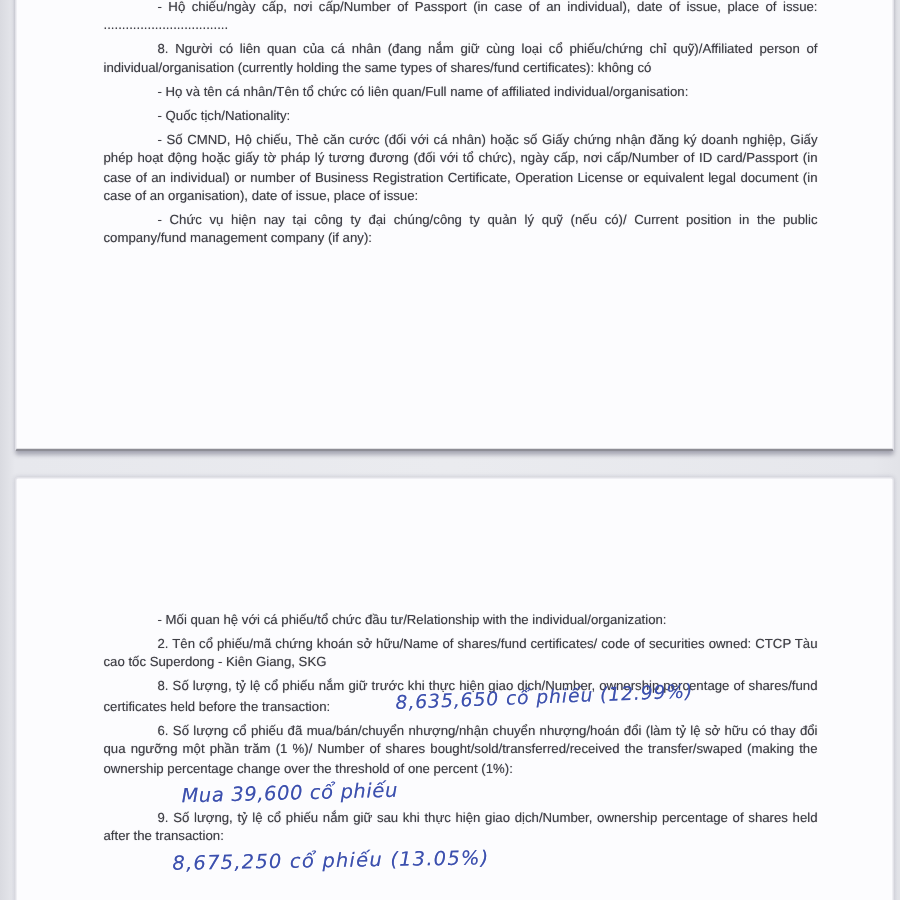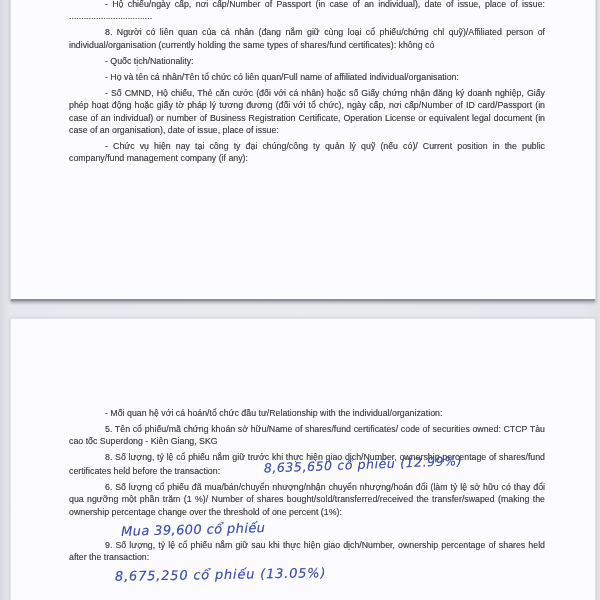--- a/index.html
+++ b/index.html
@@ -82,31 +82,31 @@
     transform: rotate(-1deg);
   }
 </style>
 </head>
 <body>
 
 <div class="page" id="page1">
   <div class="content">
     <p class="para">- Hộ chiếu/ngày cấp, nơi cấp/Number of Passport (in case of an individual), date of issue, place of issue: ..................................</p>
     <p class="para">8. Người có liên quan của cá nhân (đang nắm giữ cùng loại cổ phiếu/chứng chỉ quỹ)/Affiliated person of individual/organisation (currently holding the same types of shares/fund certificates): không có</p>
+    <p class="para">- Họ và tên cá nhân/Tên tổ chức có liên quan/Full name of affiliated individual/organisation:</p>
     <p class="para">- Quốc tịch/Nationality:</p>
-    <p class="para">- Họ và tên cá nhân/Tên tổ chức có liên quan/Full name of affiliated individual/organisation:</p>
     <p class="para">- Số CMND, Hộ chiếu, Thẻ căn cước (đối với cá nhân) hoặc số Giấy chứng nhận đăng ký doanh nghiệp, Giấy phép hoạt động hoặc giấy tờ pháp lý tương đương (đối với tổ chức), ngày cấp, nơi cấp/Number of ID card/Passport (in case of an individual) or number of Business Registration Certificate, Operation License or equivalent legal document (in case of an organisation), date of issue, place of issue:</p>
     <p class="para">- Chức vụ hiện nay tại công ty đại chúng/công ty quản lý quỹ (nếu có)/ Current position in the public company/fund management company (if any):</p>
   </div>
 </div>
 
 <div class="page" id="page2">
   <div class="content">
-    <p class="para">- Mối quan hệ với cá hoán/tổ chức đầu tư/Relationship with the individual/organization:</p>
-    <p class="para">5. Tên cổ phiếu/mã chứng khoán sở hữu/Name of shares/fund certificates/ code of securities owned: CTCP Tàu cao tốc Superdong - Kiên Giang, SKG</p>
+    <p class="para">- Mối quan hệ với cá phiếu/tổ chức đầu tư/Relationship with the individual/organization:</p>
+    <p class="para">2. Tên cổ phiếu/mã chứng khoán sở hữu/Name of shares/fund certificates/ code of securities owned: CTCP Tàu cao tốc Superdong - Kiên Giang, SKG</p>
     <p class="para">
       <span>8. Số lượng, tỷ lệ cổ phiếu nắm giữ trước khi thực hiện giao dịch/Number, ownership percentage of shares/fund certificates held before the transaction:</span>
       <span class="hw hw5">8,635,650 cổ phiếu (12.99%)</span>
     </p>
     <p class="para">6. Số lượng cổ phiếu đã mua/bán/chuyển nhượng/nhận chuyển nhượng/hoán đổi (làm tỷ lệ sở hữu có thay đổi qua ngưỡng một phần trăm (1 %)/ Number of shares bought/sold/transferred/received the transfer/swaped (making the ownership percentage change over the threshold of one percent (1%):</p>
     <span class="hw hw6">Mua 39,600 cổ phiếu</span>
     <p class="para">9. Số lượng, tỷ lệ cổ phiếu nắm giữ sau khi thực hiện giao dịch/Number, ownership percentage of shares held after the transaction:</p>
     <span class="hw hw7">8,675,250 cổ phiếu (13.05%)</span>
   </div>
 </div>

